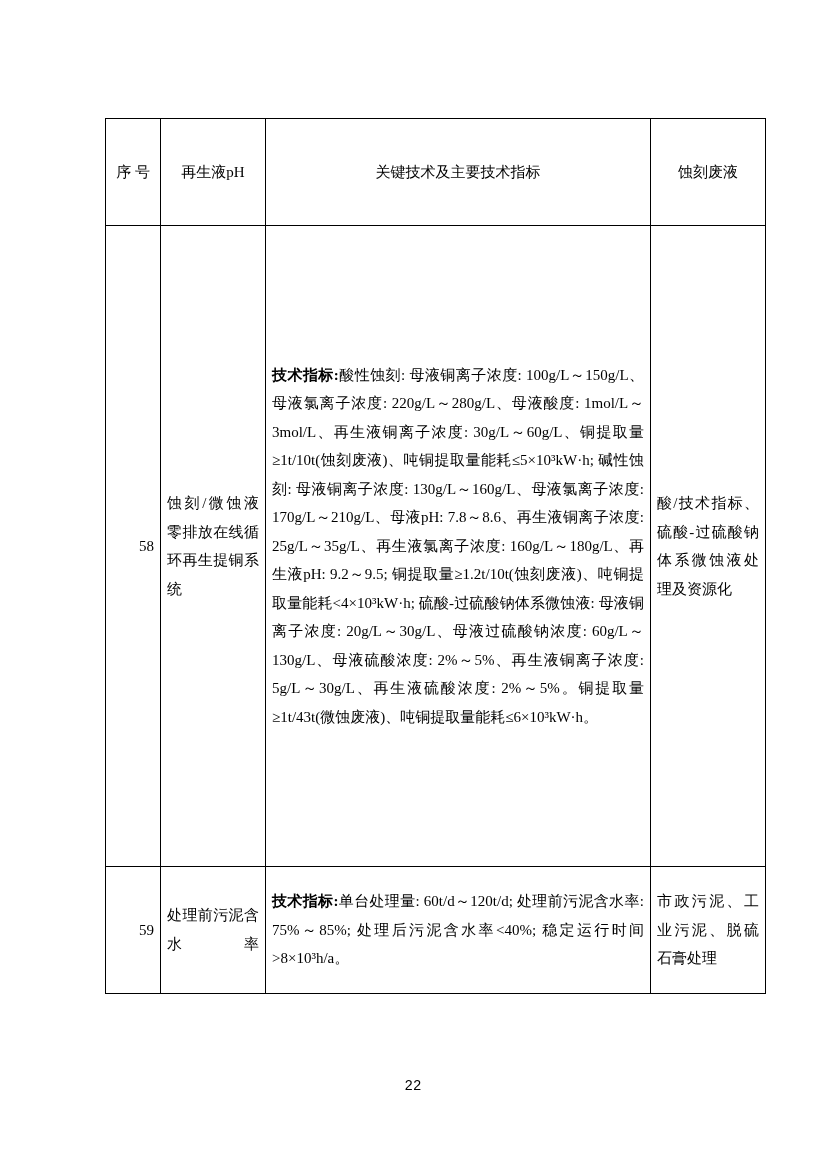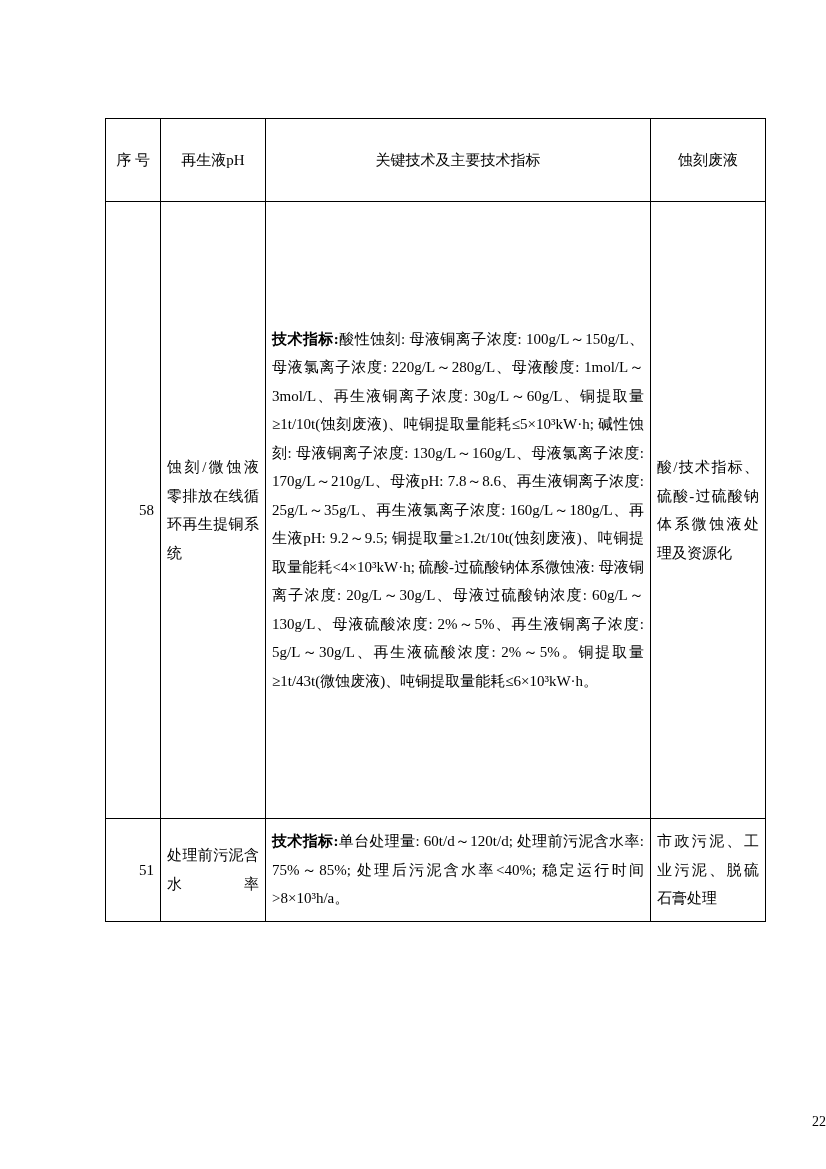--- a/index.html
+++ b/index.html
@@ -26,21 +26,21 @@
     top: 118px;
     width: 660px;
   }
   table.doc-table {
     border-collapse: collapse;
     width: 660px;
     table-layout: fixed;
   }
   table.doc-table td, table.doc-table th {
     border: 1px solid #000000;
-    padding: 8px 6px;
+    padding: 20px 6px;
     vertical-align: middle;
     font-size: 15px;
     line-height: 1.9;
     font-weight: normal;
   }
   col.c-no { width: 55px; }
   col.c-name { width: 105px; }
   col.c-tech { width: 385px; }
   col.c-scope { width: 115px; }
 
@@ -81,24 +81,23 @@
     padding-left: 6px;
     padding-right: 6px;
   }
   .bold { font-weight: bold; }
   .tech-body { display: inline; }
   .page-number {
     position: absolute;
     left: 0;
     width: 826px;
     top: 1078px;
-    text-align: right;
+    text-align: center;
     font-size: 14px;
-    font-family: Liberation Serif, serif;
-    margin-top: 36px;
+    font-family: Liberation Mono, monospace;
   }
   .row-58 .cell-tech { height: 600px; }
 </style>
 </head>
 <body>
 
 <div class="page">
   <div class="table-wrap">
     <table class="doc-table">
       <colgroup>
@@ -116,21 +115,21 @@
         </tr>
       </thead>
       <tbody>
         <tr class="row-58">
           <td class="cell-no">58</td>
           <td class="cell-name">蚀刻/微蚀液零排放在线循环再生提铜系统</td>
           <td class="cell-tech"><span class="bold">技术指标:</span><span class="tech-body">酸性蚀刻: 母液铜离子浓度: 100g/L～150g/L、母液氯离子浓度: 220g/L～280g/L、母液酸度: 1mol/L～3mol/L、再生液铜离子浓度: 30g/L～60g/L、铜提取量≥1t/10t(蚀刻废液)、吨铜提取量能耗≤5×10³kW·h; 碱性蚀刻: 母液铜离子浓度: 130g/L～160g/L、母液氯离子浓度: 170g/L～210g/L、母液pH: 7.8～8.6、再生液铜离子浓度: 25g/L～35g/L、再生液氯离子浓度: 160g/L～180g/L、再生液pH: 9.2～9.5; 铜提取量≥1.2t/10t(蚀刻废液)、吨铜提取量能耗&lt;4×10³kW·h; 硫酸-过硫酸钠体系微蚀液: 母液铜离子浓度: 20g/L～30g/L、母液过硫酸钠浓度: 60g/L～130g/L、母液硫酸浓度: 2%～5%、再生液铜离子浓度: 5g/L～30g/L、再生液硫酸浓度: 2%～5%。铜提取量≥1t/43t(微蚀废液)、吨铜提取量能耗≤6×10³kW·h。</span></td>
           <td class="cell-scope">酸/技术指标、硫酸-过硫酸钠体系微蚀液处理及资源化</td>
         </tr>
         <tr class="row-59">
-          <td class="cell-no">51</td>
+          <td class="cell-no">59</td>
           <td class="cell-name">处理前污泥含水率</td>
           <td class="cell-tech"><span class="bold">技术指标:</span><span class="tech-body">单台处理量: 60t/d～120t/d; 处理前污泥含水率: 75%～85%; 处理后污泥含水率&lt;40%; 稳定运行时间&gt;8×10³h/a。</span></td>
           <td class="cell-scope">市政污泥、工业污泥、脱硫石膏处理</td>
         </tr>
       </tbody>
     </table>
   </div>
   <div class="page-number">22</div>
 </div>
 

